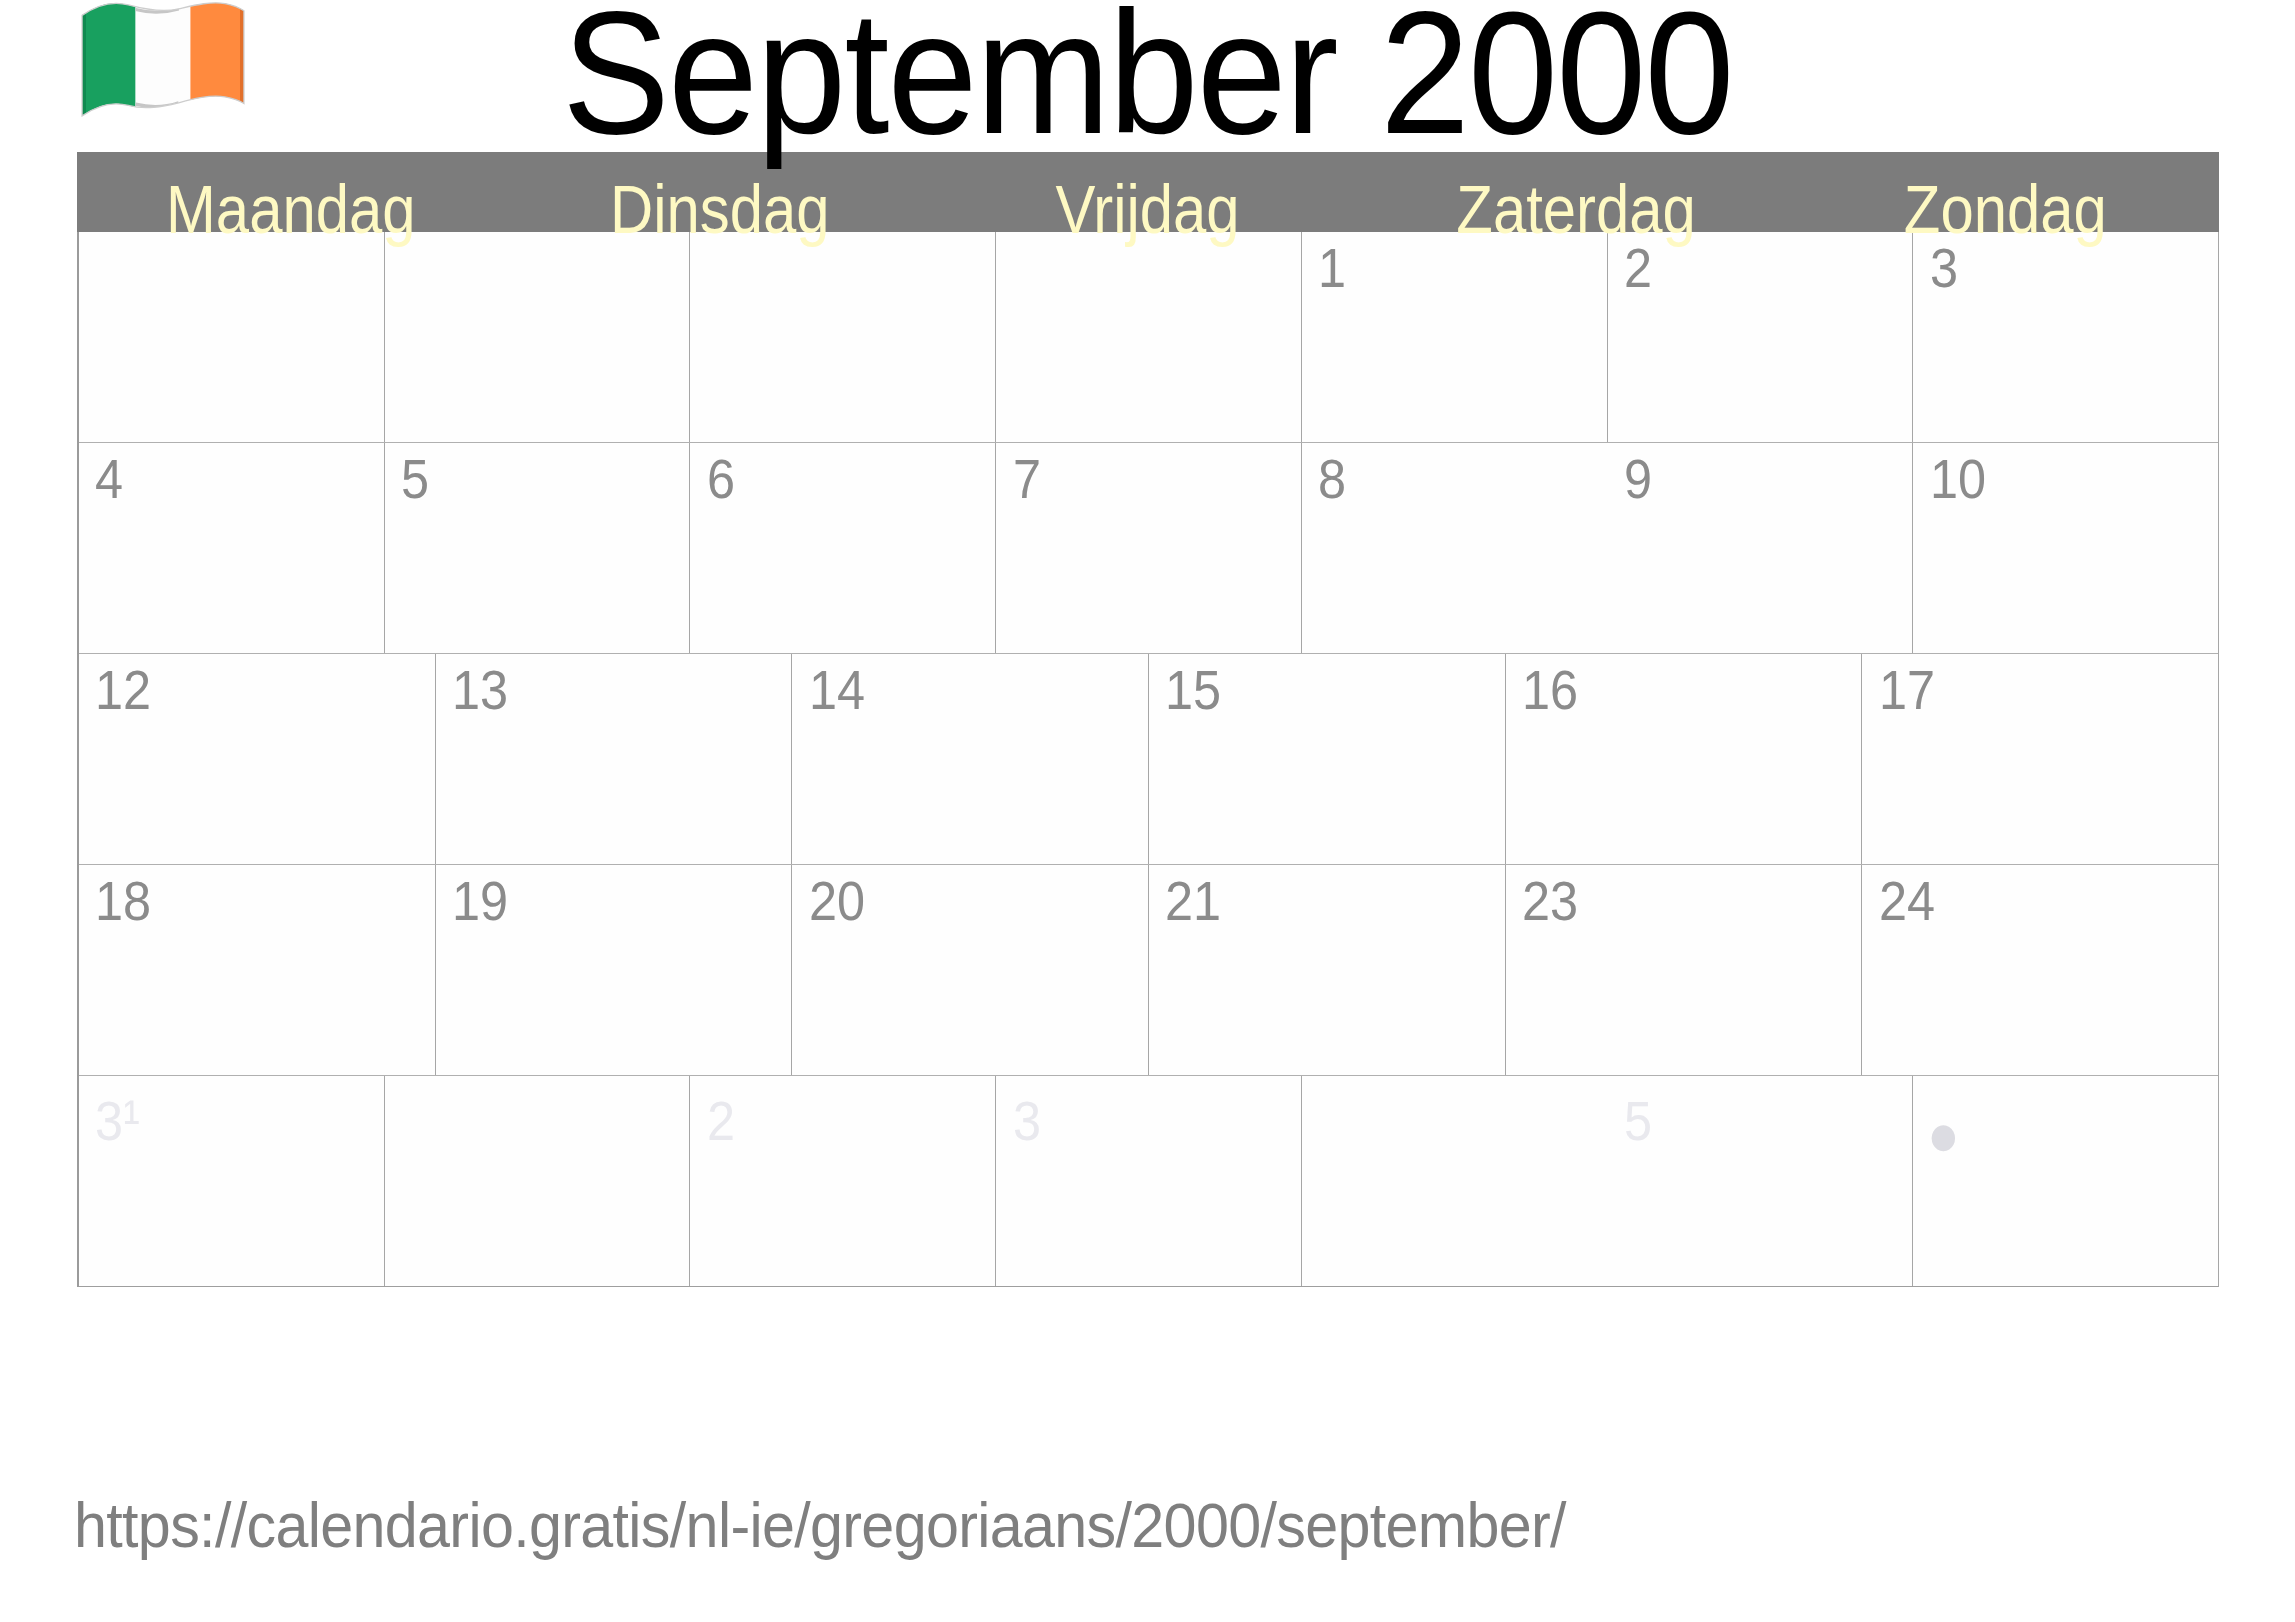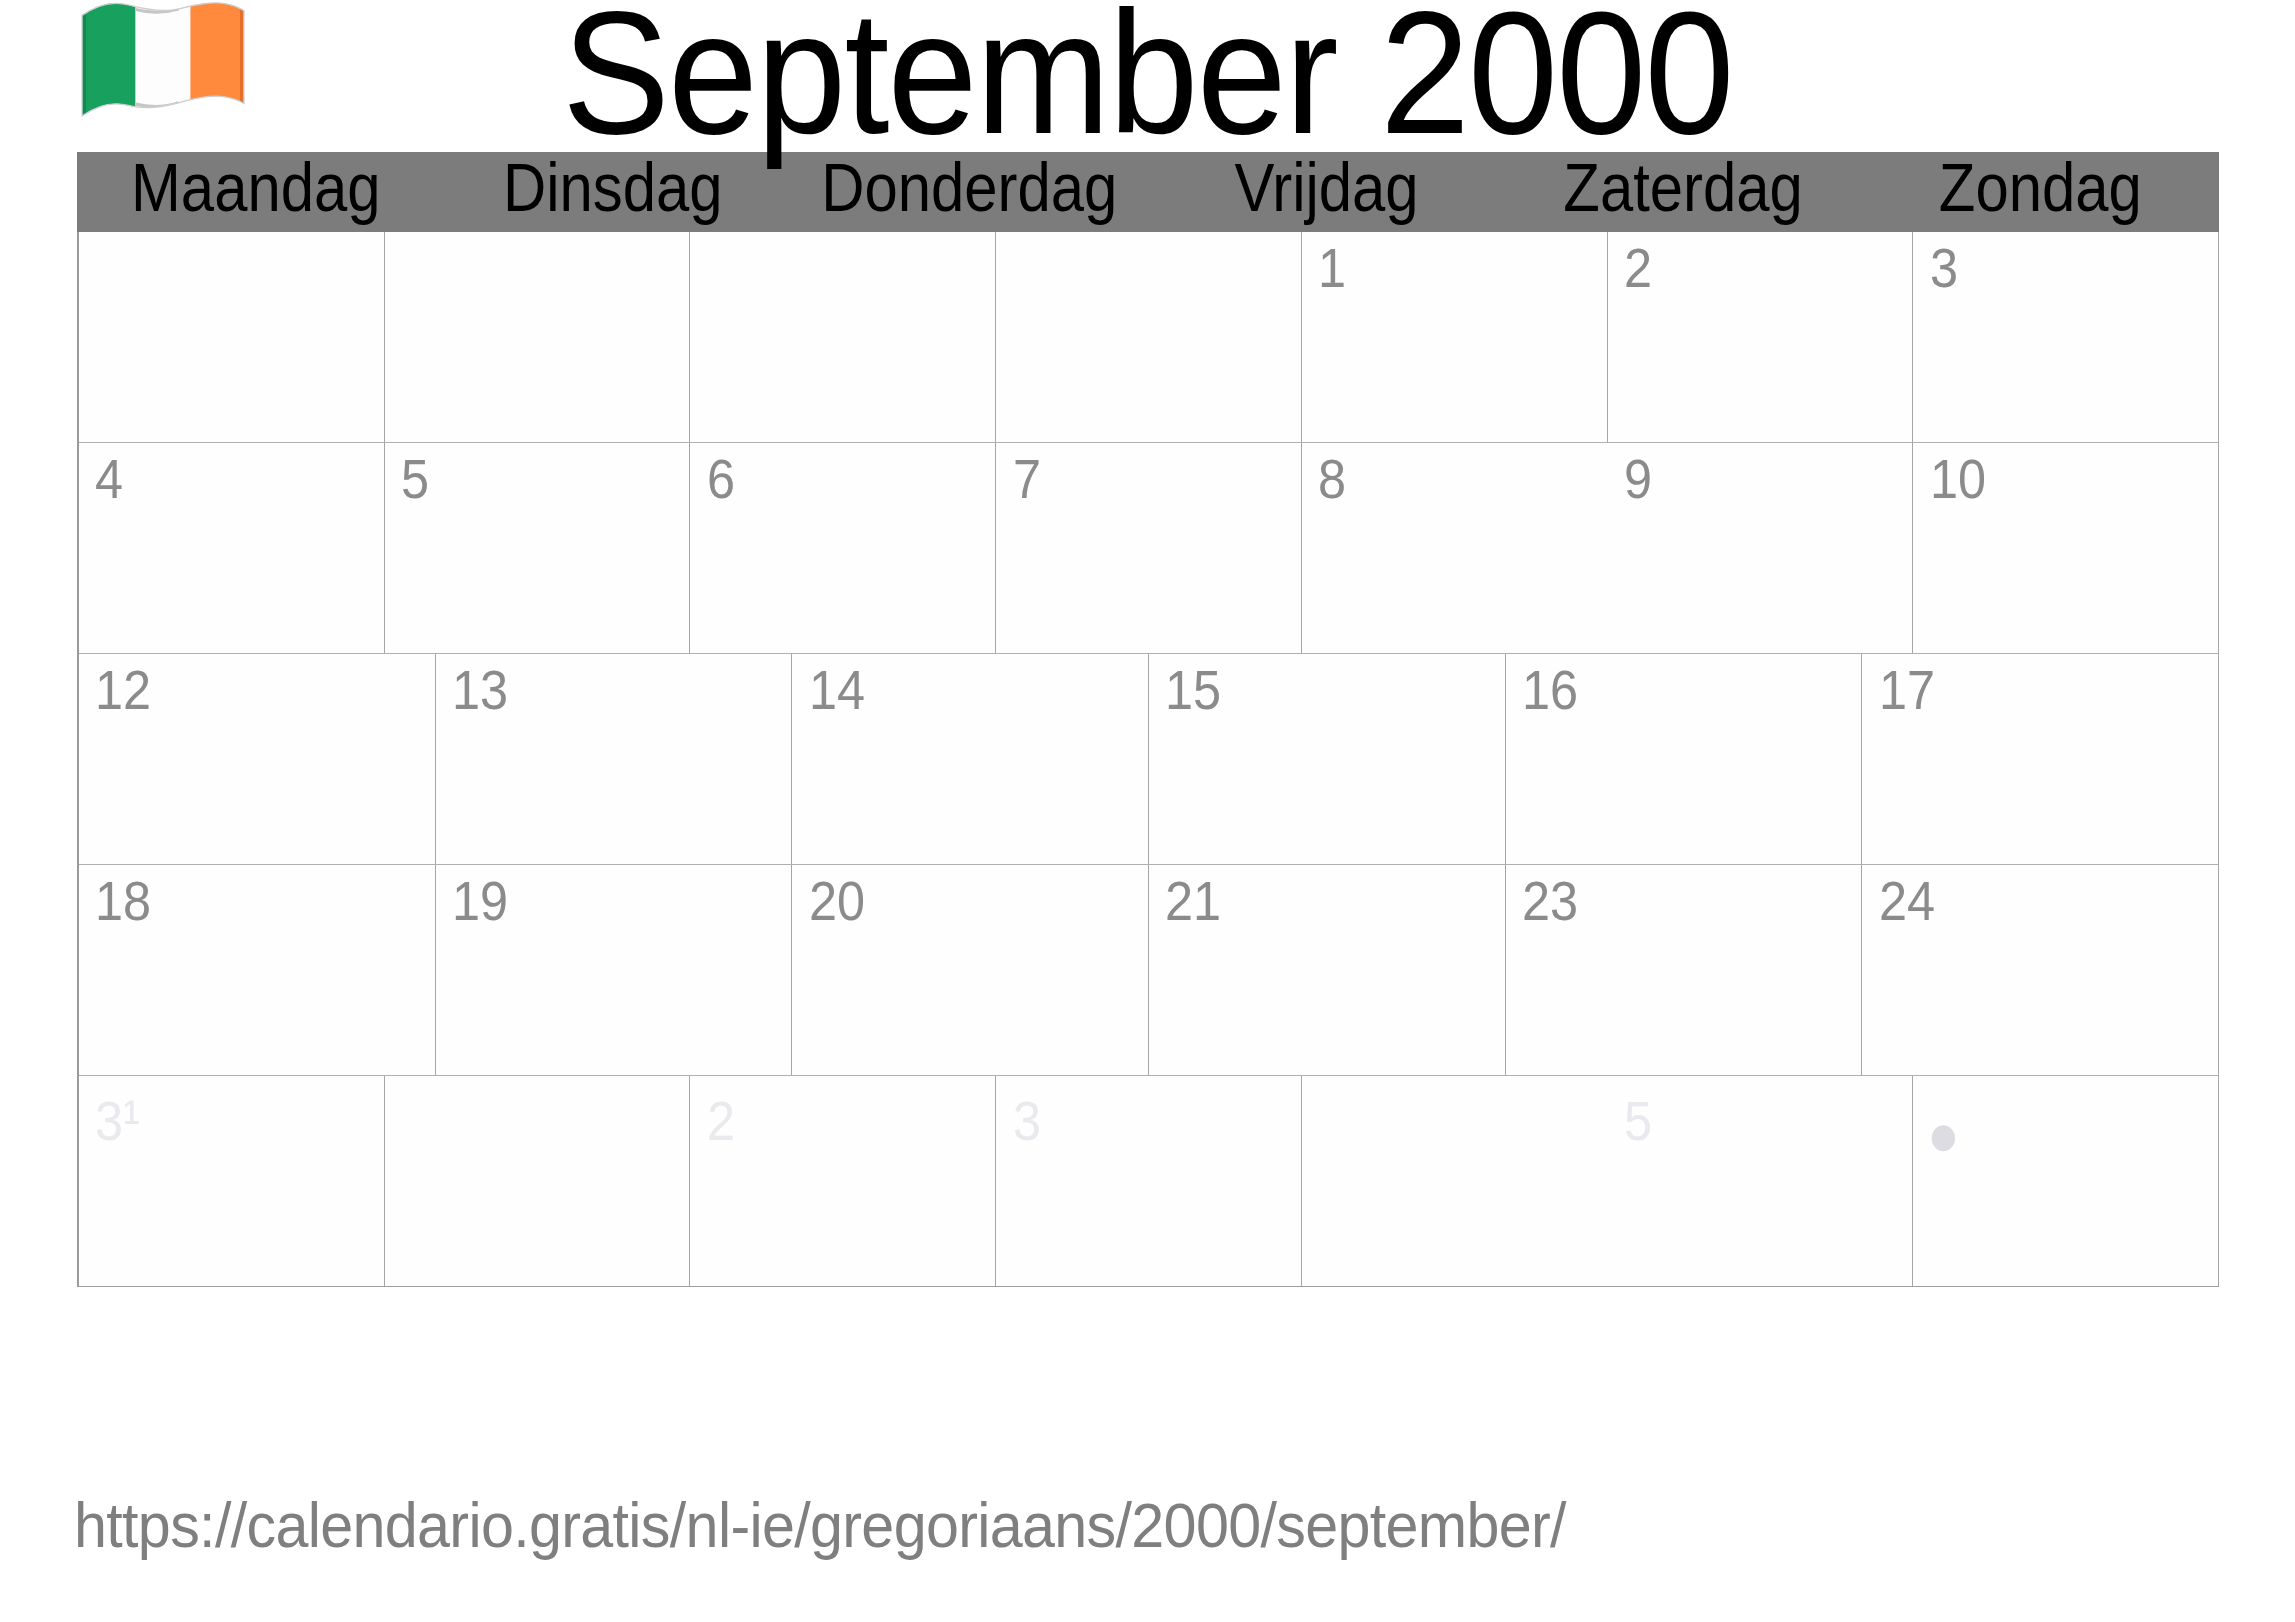--- a/index.html
+++ b/index.html
@@ -12,22 +12,22 @@
     position:absolute; left:0; top:-14.4px; width:2295px;
     text-align:center; font-size:174px; line-height:1; font-weight:400;
     color:#000; letter-spacing:-2px; z-index:5; white-space:nowrap;
   }
   .title .tscale { display:inline-block; transform:scaleX(0.93); transform-origin:50% 0; }
 
   .cal { position:absolute; left:77px; top:152px; width:2142px; z-index:1; }
 
   .weekdays { height:80px; background:#7c7c7c; display:flex; }
   .hcell {
-    flex:1; text-align:center; padding-top:1px;
-    color:#000000; font-size:68px; line-height:1; white-space:nowrap;
+    flex:1; text-align:center; padding-top:23px;
+    color:#fef9c3; font-size:68px; line-height:1; white-space:nowrap;
   }
   .hcell span { display:inline-block; transform:scaleX(0.88); transform-origin:50% 0; }
 
   .grid { border-left:2px solid #9b9b9b; border-right:0.7px solid #a6a6a6; }
   .week { display:flex; height:211px; border-bottom:1.3px solid #b0b0b0; background:#fefefe; }
   .week:last-child { border-bottom:1.3px solid #9e9e9e; }
   .cell { flex:1; border-right:0.7px solid #a6a6a6; padding:7.9px 0 0 16.4px; overflow:hidden; }
   .cell:last-child { border-right:none; }
 
   
@@ -75,21 +75,20 @@
 </div>
 
 <h1 class="title">
   <span class="tscale">September 2000</span>
 </h1>
 
 <div class="cal">
   <div class="weekdays">
     <div class="hcell"><span>Maandag</span></div>
     <div class="hcell"><span>Dinsdag</span></div>
-    <div class="hcell"><span>Donderdag</span></div>
     <div class="hcell"><span>Vrijdag</span></div>
     <div class="hcell"><span>Zaterdag</span></div>
     <div class="hcell"><span>Zondag</span></div>
   </div>
 
   <div class="grid">
 
     <div class="week">
       <div class="cell"><span class="num"></span></div>
       <div class="cell"><span class="num"></span></div>

